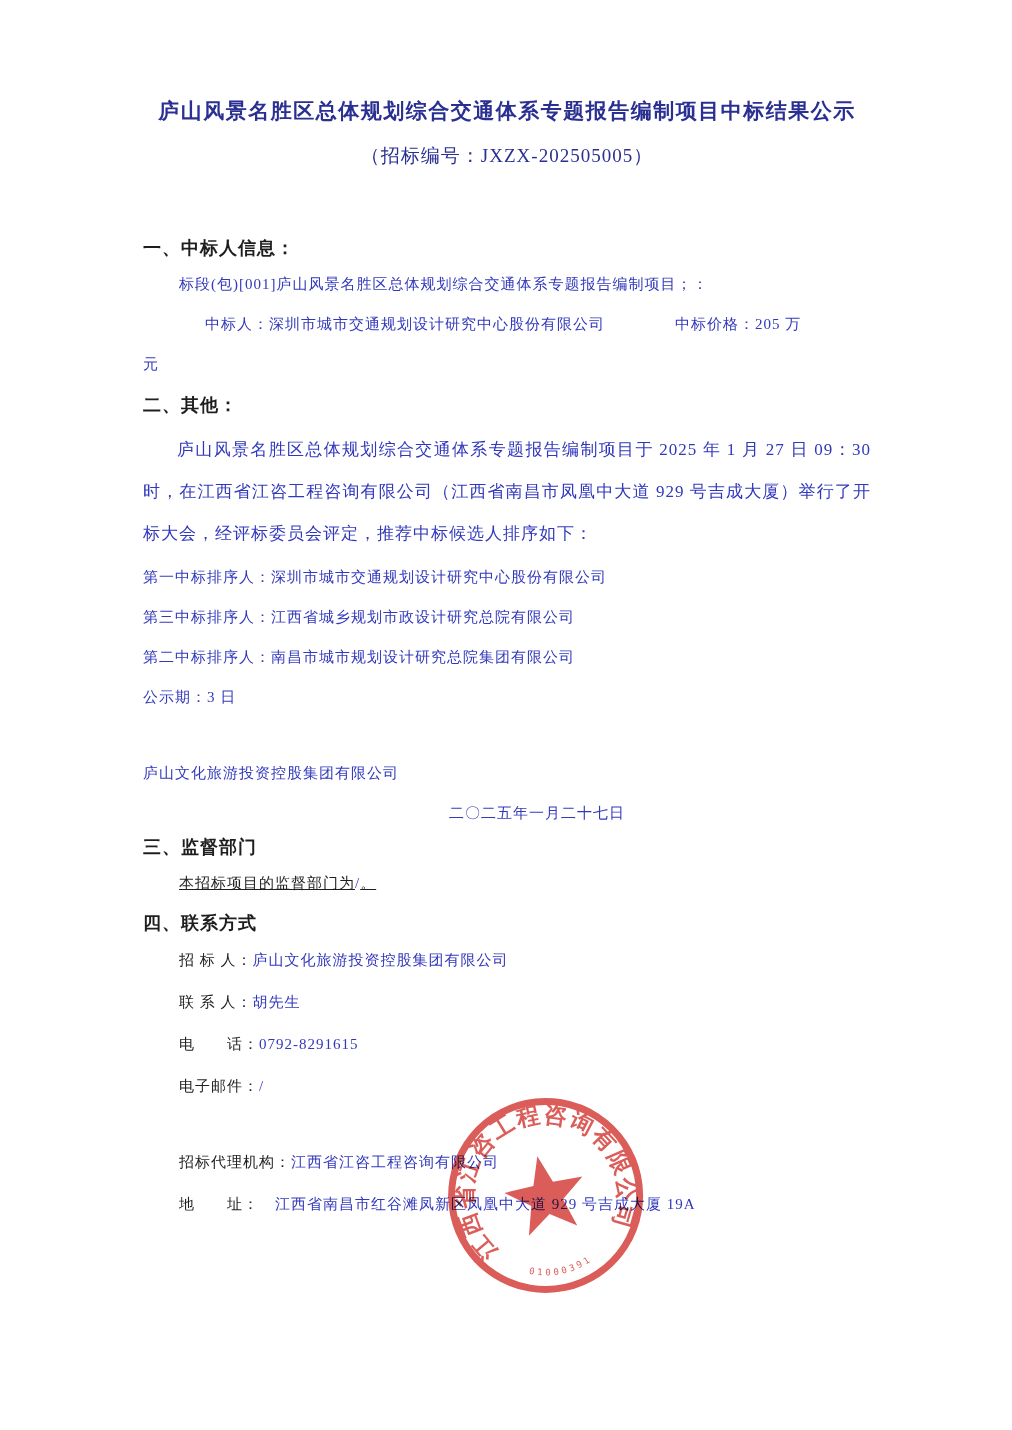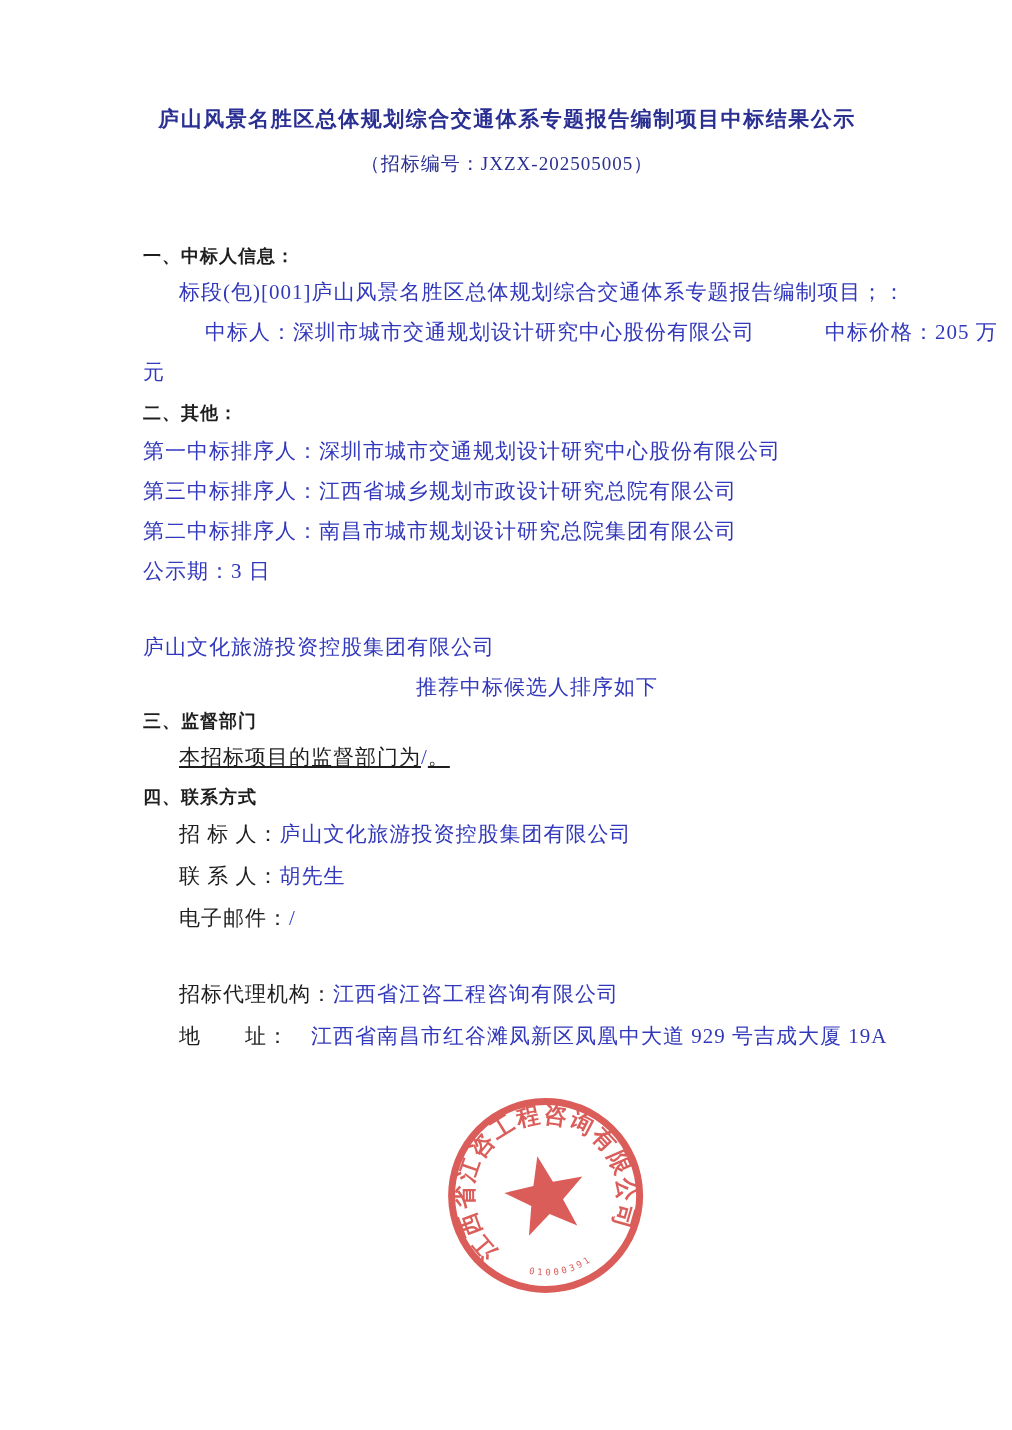--- a/index.html
+++ b/index.html
@@ -12,21 +12,21 @@
   .page{
     position:relative;
     width:1012px;height:1430px;
     margin:0 auto;
     background:#ffffff;
     font-family:"Liberation Serif","DejaVu Serif",serif;
     overflow:hidden;
   }
   .content{
     position:absolute;
-    left:143px;top:16px;
+    left:143px;top:8px;
     width:728px;
     padding-top:88px;
     color:var(--text-black);
   }
   .doc-title{
     text-align:center;
     color:var(--title-blue);
     font-size:21px;
     font-weight:bold;
     letter-spacing:1.5px;
@@ -46,21 +46,21 @@
     font-size:18px;
     font-weight:bold;
     letter-spacing:1px;
     line-height:32px;
   }
   .h-winner{margin-top:62px;}
   .h-other{margin-top:5px;}
   .h-supervision{margin-top:-2px;}
   .h-contact{margin-top:4px;}
   .line{
-    font-size:21px;
+    font-size:15px;
     letter-spacing:1px;
     line-height:40px;
     white-space:nowrap;
   }
   .blue{color:var(--body-blue);}
   .black{color:var(--text-black);text-decoration:underline;}
   .indent1{padding-left:36px;}
   .indent2{padding-left:62px;}
   .price-label{margin-left:70px;}
   .para{
@@ -98,39 +98,43 @@
     <div class="doc-subtitle">（招标编号：JXZX-202505005）</div>
 
     <div class="heading h-winner">一、中标人信息：</div>
     <div class="line blue indent1">标段(包)[001]庐山风景名胜区总体规划综合交通体系专题报告编制项目；：</div>
     <div class="line indent2">
       <span class="blue">中标人：</span><span class="blue">深圳市城市交通规划设计研究中心股份有限公司</span><span class="blue price-label">中标价格：</span><span class="blue">205 万</span>
     </div>
     <div class="line blue">元</div>
 
     <div class="heading h-other">二、其他：</div>
+    <div class="para">庐山风景名胜区总体规划综合交通体系专题报告编制项目于 2025 年 1 月 27 日 09：30 时，在江西省江咨工程咨询有限公司（江西省南昌市凤凰中大道 929 号吉成大厦）举行了开标大会，经评标委员会评定，推荐中标候选人排序如下：</div>
     <div class="line blue rank1">第一中标排序人：深圳市城市交通规划设计研究中心股份有限公司</div>
     <div class="line blue">第三中标排序人：江西省城乡规划市政设计研究总院有限公司</div>
     <div class="line blue">第二中标排序人：南昌市城市规划设计研究总院集团有限公司</div>
     <div class="line blue">公示期：3 日</div>
     <div class="line blue sig">庐山文化旅游投资控股集团有限公司</div>
-    <div class="line blue date-line">推荐中标候选人排序如下</div>
+    <div class="line blue date-line">二〇二五年一月二十七日</div>
 
     <div class="heading h-supervision">三、监督部门</div>
     <div class="line indent1">
       <span class="black">本招标项目的监督部门为</span><span class="blue">/</span><span class="black">。</span>
     </div>
 
     <div class="heading h-contact">四、联系方式</div>
 
     <div class="line contact-row indent1">
       <span class="label">招 标 人：</span><span class="blue">庐山文化旅游投资控股集团有限公司</span>
     </div>
     <div class="line contact-row indent1">
       <span class="label">联 系 人：</span><span class="blue">胡先生</span>
+    </div>
+    <div class="line contact-row indent1">
+      <span class="label">电　　话：</span><span class="blue">0792-8291615</span>
     </div>
     <div class="line contact-row indent1">
       <span class="label">电子邮件：</span><span class="blue">/</span>
     </div>
     <div class="line contact-row indent1 agency-row">
       <span class="label">招标代理机构：</span><span class="blue">江西省江咨工程咨询有限公司</span>
     </div>
     <div class="line contact-row indent1">
       <span class="label">地　　址：</span><span class="blue">　江西省南昌市红谷滩凤新区凤凰中大道 929 号吉成大厦 19A</span>
     </div>

